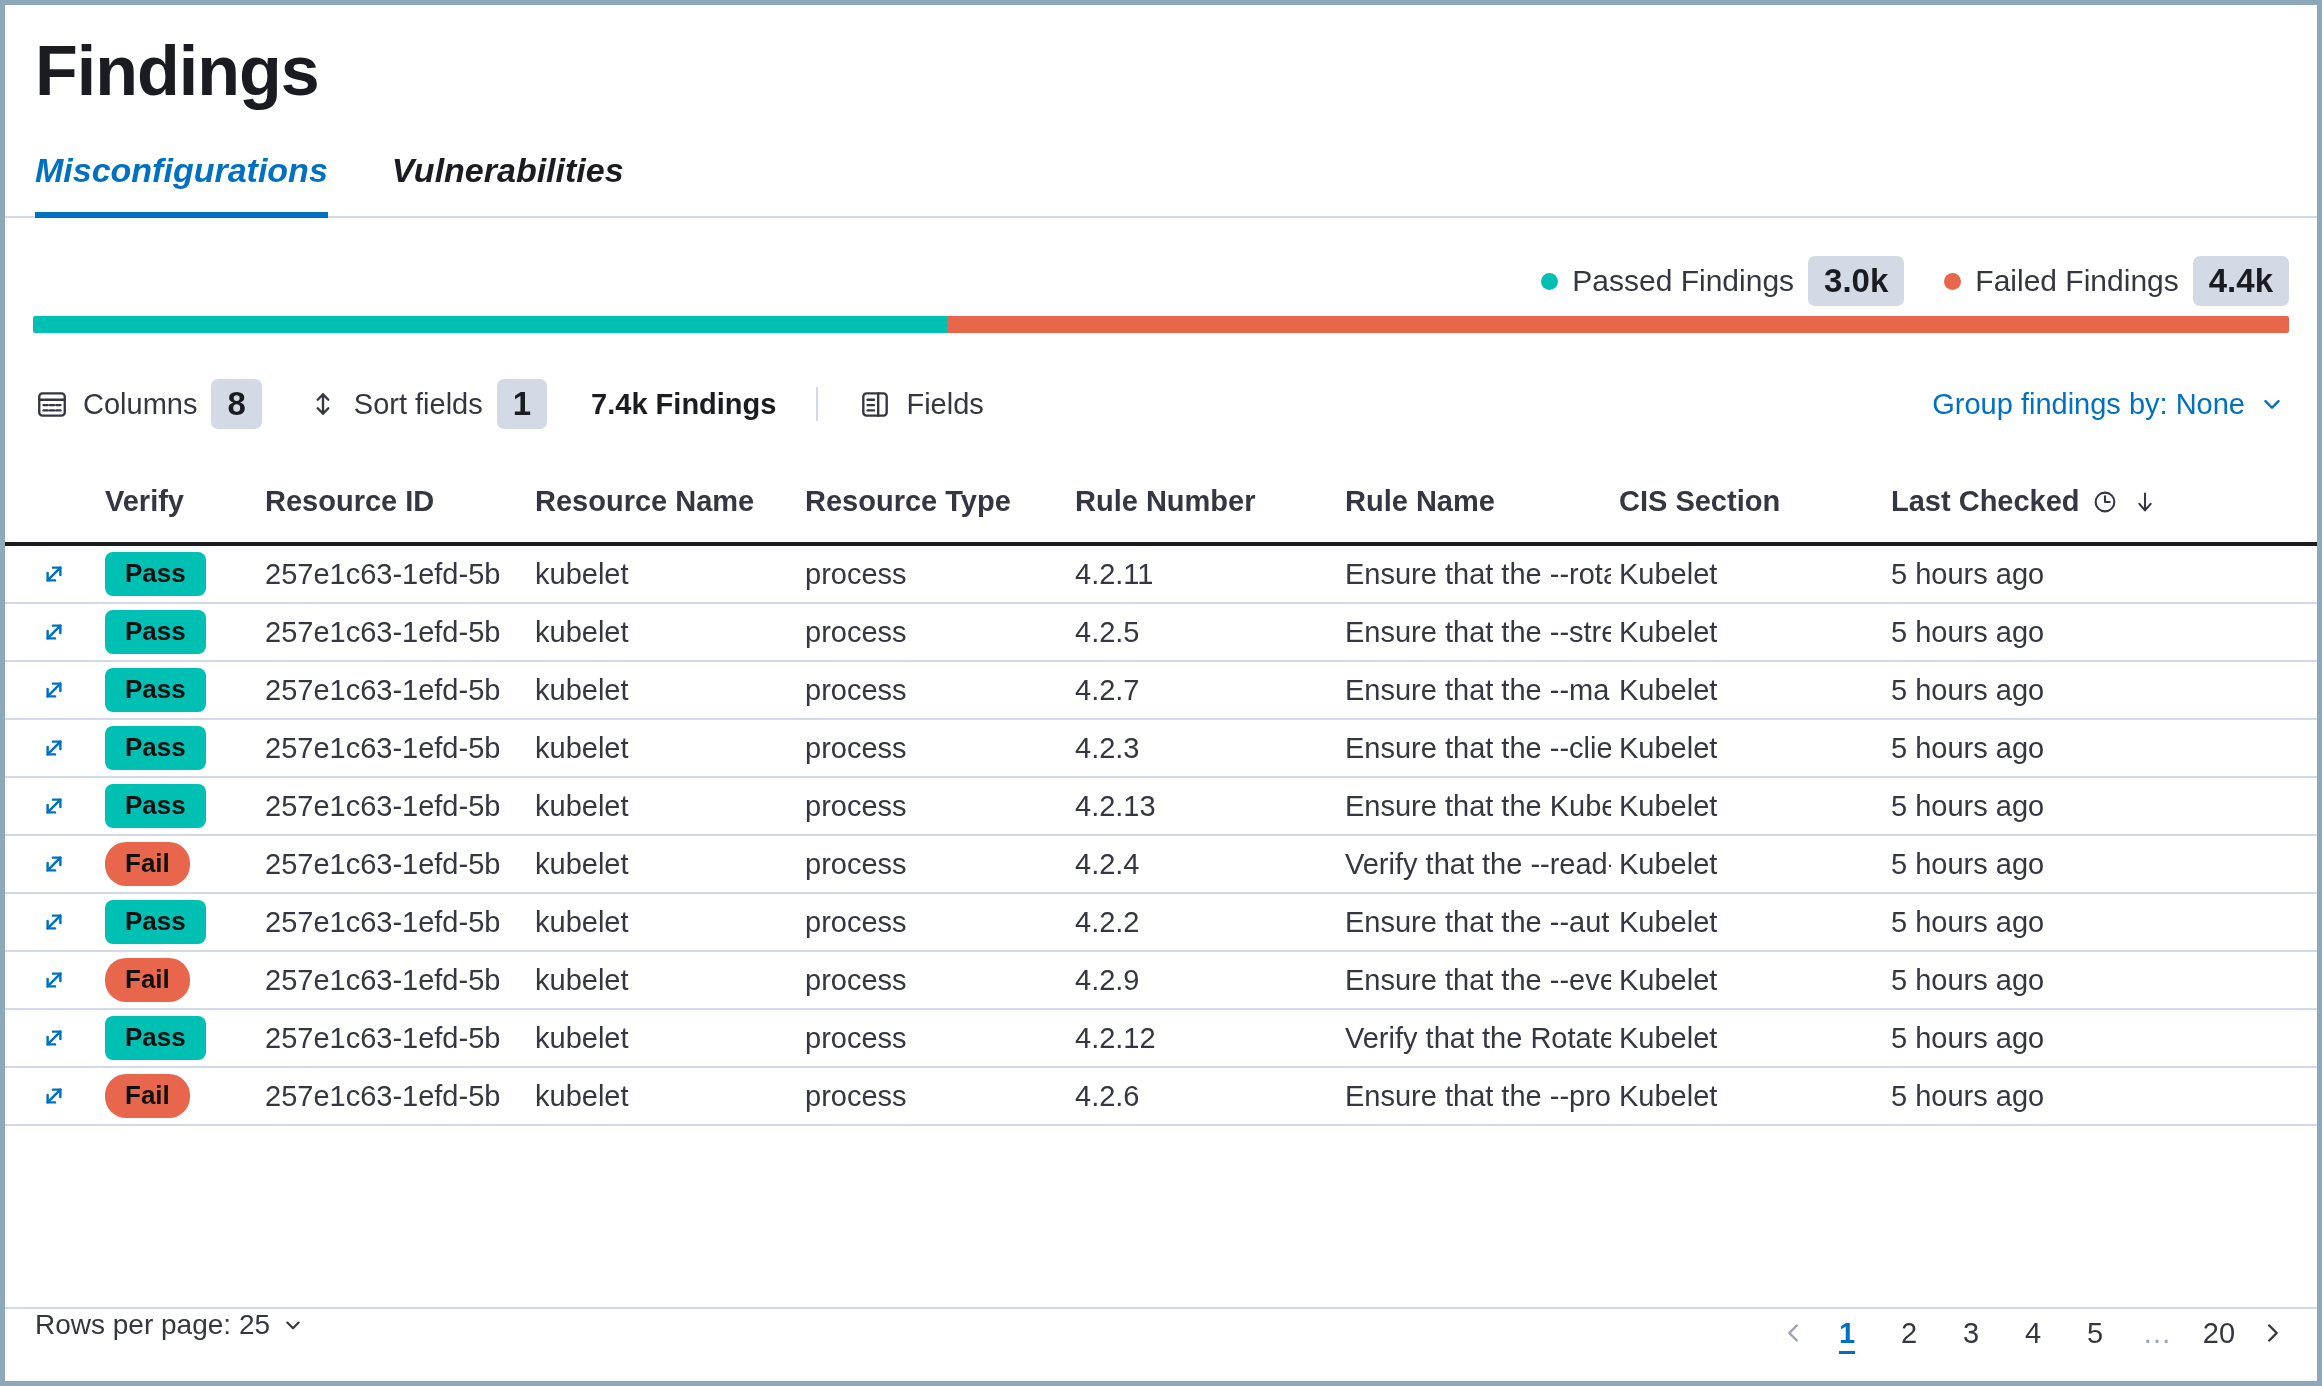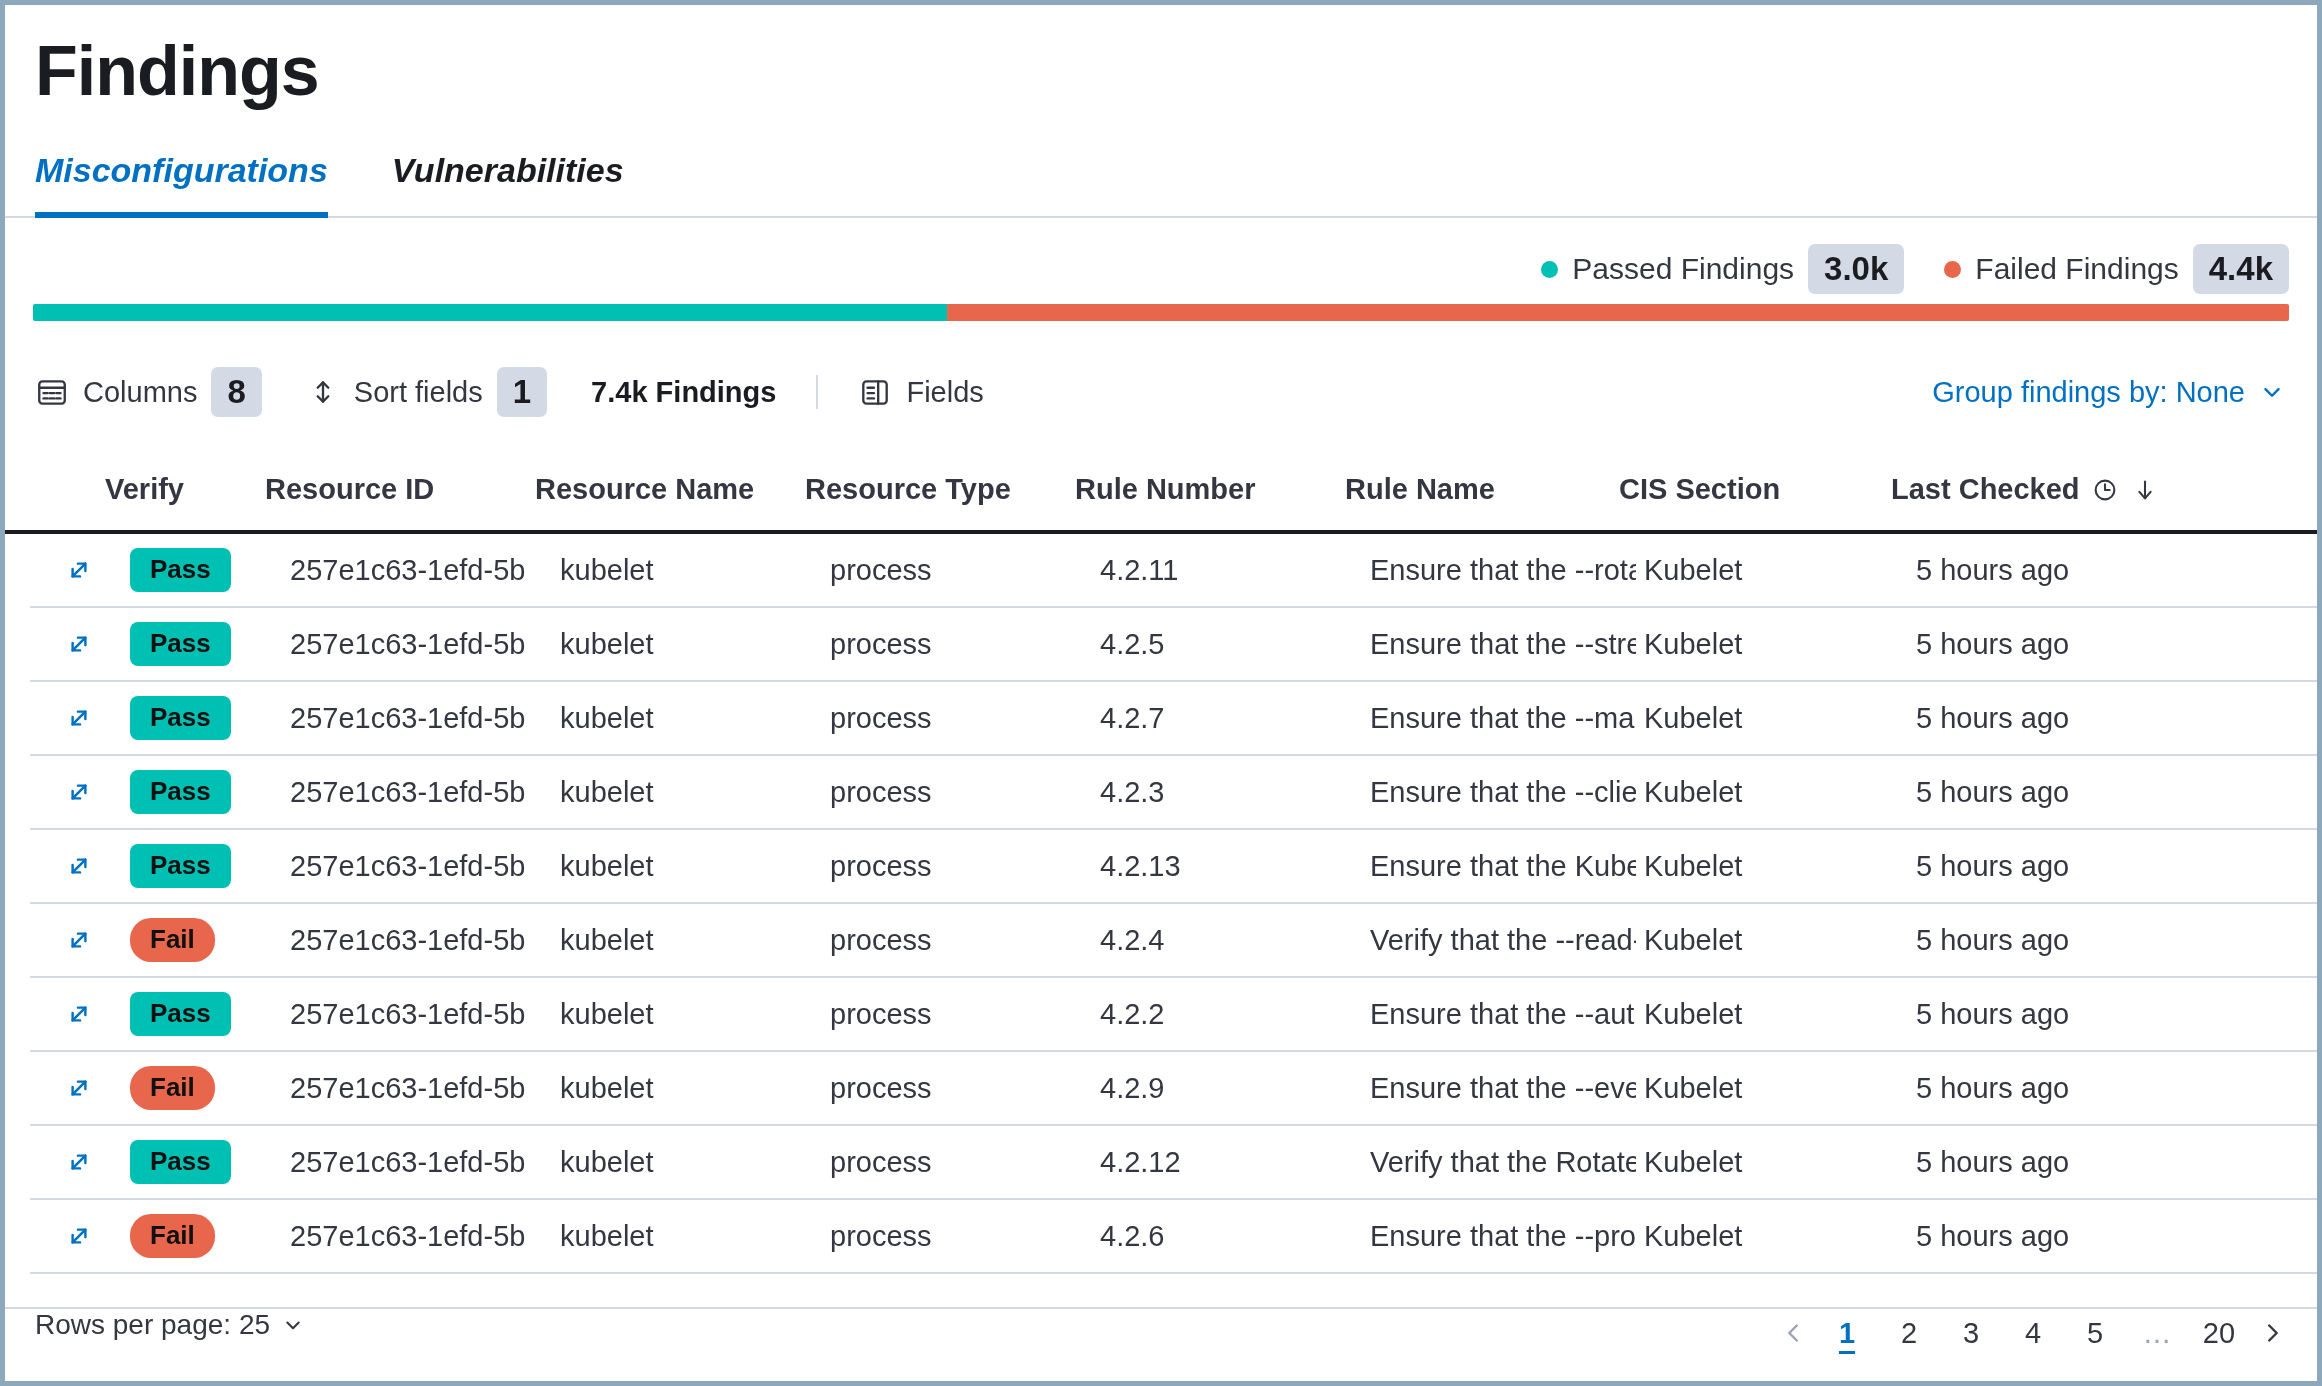--- a/index.html
+++ b/index.html
@@ -35,21 +35,21 @@
     border-bottom: 6px solid transparent;
     margin-bottom: -2px;
     font-style: italic;
   }
   .tab.active { color:#0071C2; border-bottom-color:#0071C2; }
 
   
   .legend {
     display:flex; justify-content:flex-end; align-items:center;
     gap: 16px;
-    padding: 0 28px; margin-top: 28px; height: 46px;
+    padding: 0 28px; margin-top: 40px; height: 46px;
     font-size: 30px; color:#343741;
   }
   .legend .group { display:flex; align-items:center; gap:14px; }
   .legend .group + .group { margin-left: 24px; }
   .dot { width:17px; height:17px; border-radius:50%; display:inline-block; }
   .dot.teal { background:#00BFB3; }
   .dot.red  { background:#E7664C; }
   .count-badge {
     background:#d3dae6; color:#1a1c21;
     font-size: 33px; font-weight: 600;
@@ -99,21 +99,21 @@
   .thead {
     border-bottom: 4px solid #1a1c21;
   }
   .th {
     font-size: 29px; font-weight: 700; color:#343741;
     padding: 22px 8px 24px 8px;
     white-space: nowrap; overflow:hidden;
     display:flex; align-items:center; gap:10px;
     cursor:pointer;
   }
-  .tr { height: 74px; border-bottom: 2px solid #d3dae6; margin-left: 25px; }
+  .tr { height: 58px; border-bottom: 2px solid #d3dae6; }
   .td {
     font-size: 29px; color:#343741;
     padding: 0 8px;
     white-space: nowrap; overflow:hidden;
   }
   .td.ctrl, .th.ctrl { padding-left: 4px; }
   .expand-btn { background:none; border:none; cursor:pointer; display:flex; align-items:center; }
   .badge {
     font-size: 26px; font-weight: 600; color:#111;
     border-radius: 8px; padding: 5px 20px;

